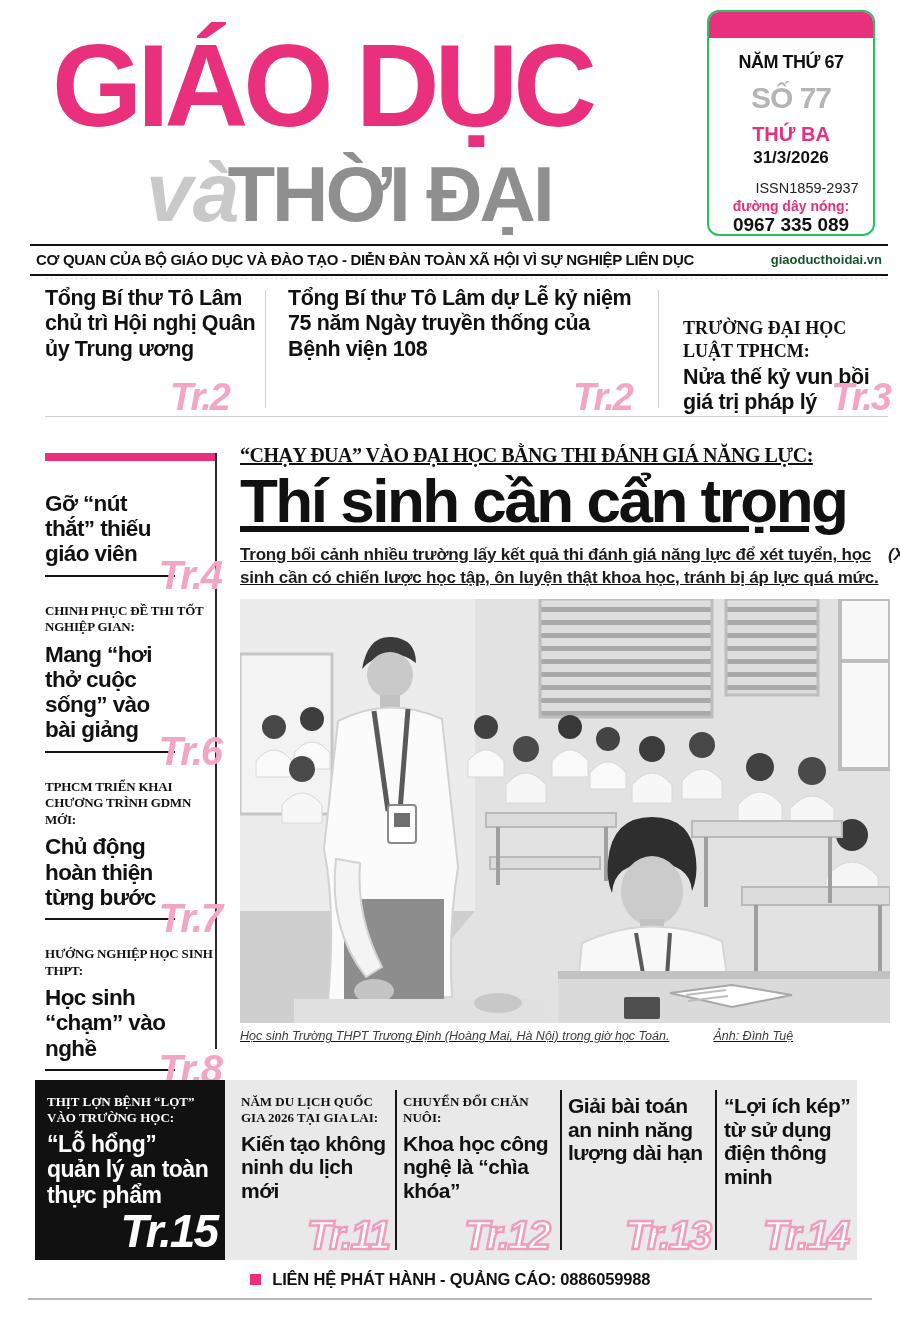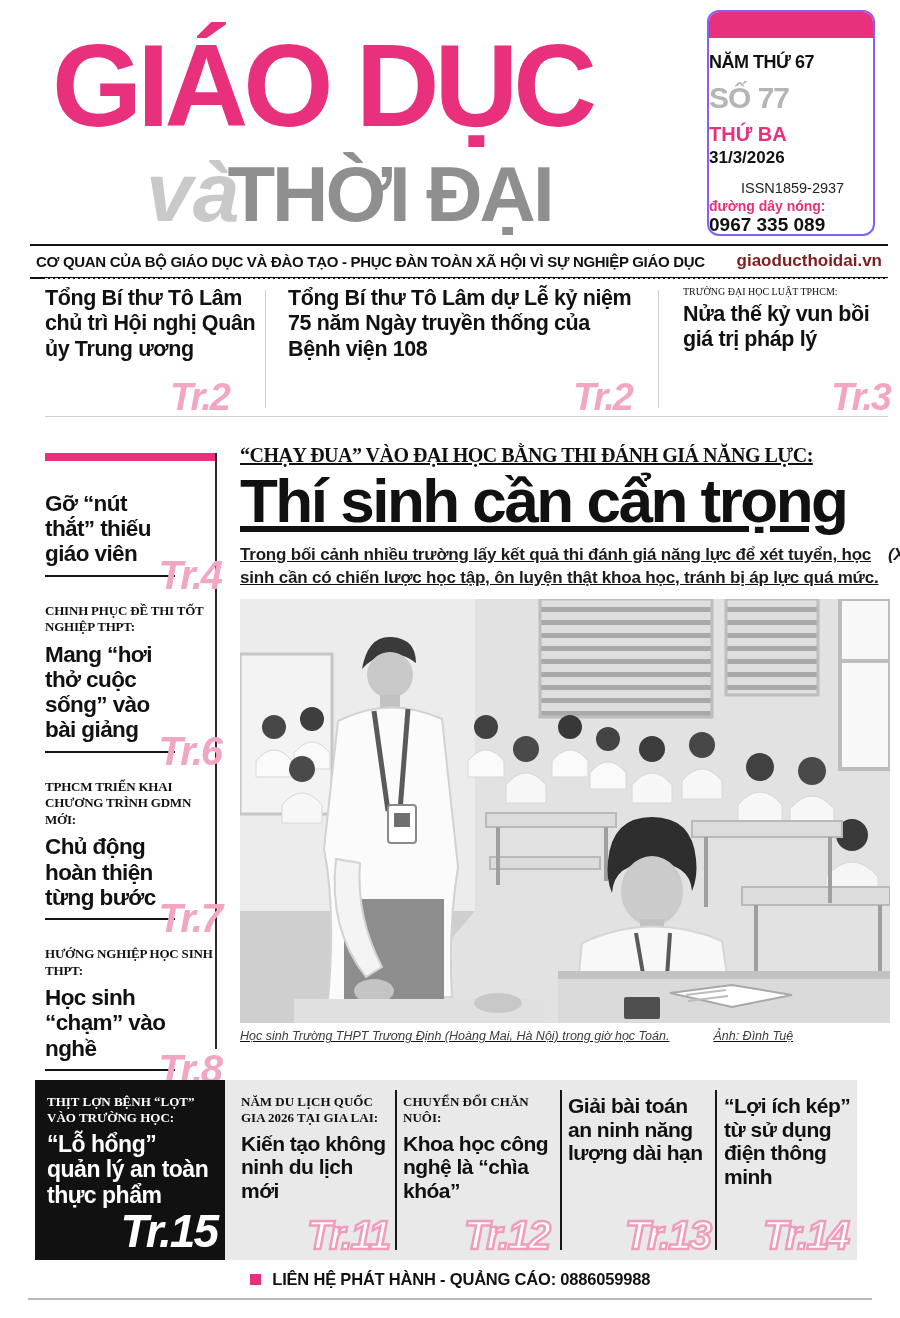--- a/index.html
+++ b/index.html
@@ -13,41 +13,41 @@
         font-family:"Liberation Sans",sans-serif;color:#111;overflow:hidden;}
 
   
   .logo1{position:absolute;left:52px;top:28px;font-size:116px;font-weight:800;
          color:var(--brand-pink);letter-spacing:-5px;line-height:1;white-space:nowrap;}
   .logo2{position:absolute;left:146px;top:150px;line-height:1;white-space:nowrap;}
   .logo2 .va{font-size:84px;font-weight:800;font-style:italic;color:#c9c9c9;margin-right:-12px;}
   .logo2 .td{font-size:78px;font-weight:800;color:var(--logo-gray);letter-spacing:-3px;}
 
   .infobox{position:absolute;right:25px;top:10px;width:168px;height:226px;background:#fff;
-           border:2px solid #8b5cf6;border-radius:12px;overflow:hidden;text-align:left;}
+           border:2px solid #22c55e;border-radius:12px;overflow:hidden;text-align:center;}
   .ib-bar{height:26px;background:var(--brand-pink);}
   .ib-year{margin-top:14px;font-size:18px;font-weight:800;letter-spacing:-0.5px;}
   .ib-issue{margin-top:8px;font-size:30px;font-weight:800;color:#b5b5b5;letter-spacing:-1px;}
   .ib-day{margin-top:8px;font-size:20px;font-weight:800;color:var(--brand-pink);}
   .ib-date{margin-top:2px;font-size:17px;font-weight:800;}
   .ib-issn{margin-top:12px;font-size:14.5px;color:#222;padding-left:32px;}
   .ib-hotlbl{margin-top:2px;font-size:14px;font-weight:800;color:var(--brand-pink);}
   .ib-hot{font-size:19px;font-weight:800;}
 
   .tagline{position:absolute;left:30px;right:12px;top:244px;border-top:2px solid #111;
            border-bottom:2px solid #111;padding:5px 6px 6px;display:flex;
            justify-content:space-between;align-items:center;}
   .tag-text{font-size:15px;font-weight:700;letter-spacing:-0.3px;}
-  .tag-site{font-size:17px;font-weight:800;color:#7f1d1d;}
+  .tag-site{font-size:13px;font-weight:800;color:#14532d;}
 
   
   .tt{position:absolute;top:286px;}
   .tt-head{font-size:21.5px;font-weight:800;line-height:1.18;letter-spacing:-0.4px;}
-  .tt-kicker{font-family:"Liberation Serif",serif;font-size:10px;font-weight:400;
-             line-height:1.25;margin-bottom:3px;}
+  .tt-kicker{font-family:"Liberation Serif",serif;font-size:18px;font-weight:700;
+             line-height:1.25;margin-bottom:3px;margin-top:31px;}
   .tt-page{position:absolute;font-style:italic;font-weight:900;font-size:38px;line-height:1;
            color:var(--light-pink);letter-spacing:-2px;}
   #tt1{left:45px;width:212px;height:126px;}
   #tt1 .tt-page{right:28px;bottom:-4px;}
   #tt2{left:288px;width:352px;height:126px;}
   #tt2 .tt-page{right:8px;bottom:-4px;}
   #tt3{left:683px;width:207px;height:126px;}
   #tt3 .tt-page{right:0;bottom:-4px;}
   .vline{position:absolute;top:290px;height:118px;width:1px;background:#cfcfcf;}
   .row-dash{position:absolute;left:45px;right:12px;top:278px;border-top:1px dashed #e2e2e2;}
@@ -118,21 +118,21 @@
     <div class="ib-year">NĂM THỨ 67</div>
     <div class="ib-issue">SỐ 77</div>
     <div class="ib-day">THỨ BA</div>
     <div class="ib-date">31/3/2026</div>
     <div class="ib-issn">ISSN1859-2937</div>
     <div class="ib-hotlbl">đường dây nóng:</div>
     <div class="ib-hot">0967 335 089</div>
   </div>
 
   <div class="tagline">
-    <span class="tag-text">CƠ QUAN CỦA BỘ GIÁO DỤC VÀ ĐÀO TẠO - PHỤC ĐÀN TOÀN XÃ HỘI VÌ SỰ NGHIỆP GIÁO DỤC</span>
+    <span class="tag-text">CƠ QUAN CỦA BỘ GIÁO DỤC VÀ ĐÀO TẠO - DIỄN ĐÀN TOÀN XÃ HỘI VÌ SỰ NGHIỆP LIÊN DỤC</span>
     <span class="tag-site">giaoducthoidai.vn</span>
   </div>
 
   <div class="row-dash"></div>
   <div class="tt" id="tt1">
     <div class="tt-head">Tổng Bí thư Tô Lâm chủ trì Hội nghị Quân ủy Trung ương</div>
     <div class="tt-page">Tr.2</div>
   </div>
   <div class="vline" style="left:265px"></div>
   <div class="tt" id="tt2">
@@ -150,21 +150,21 @@
   <div class="side-rule"></div>
   <div class="sidebar">
     <div class="side-topbar"></div>
 
     <div class="side-item">
       <div class="s-head">Gỡ “nút thắt” thiếu giáo viên</div>
       <div class="s-page">Tr.4</div>
     </div>
 
     <div class="side-item">
-      <div class="s-kicker">CHINH PHỤC ĐỀ THI TỐT NGHIỆP THPT:</div>
+      <div class="s-kicker">CHINH PHỤC ĐỀ THI TỐT NGHIỆP GIAN:</div>
       <div class="s-head">Mang “hơi thở cuộc sống” vào bài giảng</div>
       <div class="s-page">Tr.6</div>
     </div>
 
     <div class="side-item">
       <div class="s-kicker">TPHCM TRIỂN KHAI CHƯƠNG TRÌNH GDMN MỚI:</div>
       <div class="s-head">Chủ động hoàn thiện từng bước</div>
       <div class="s-page">Tr.7</div>
     </div>
 

